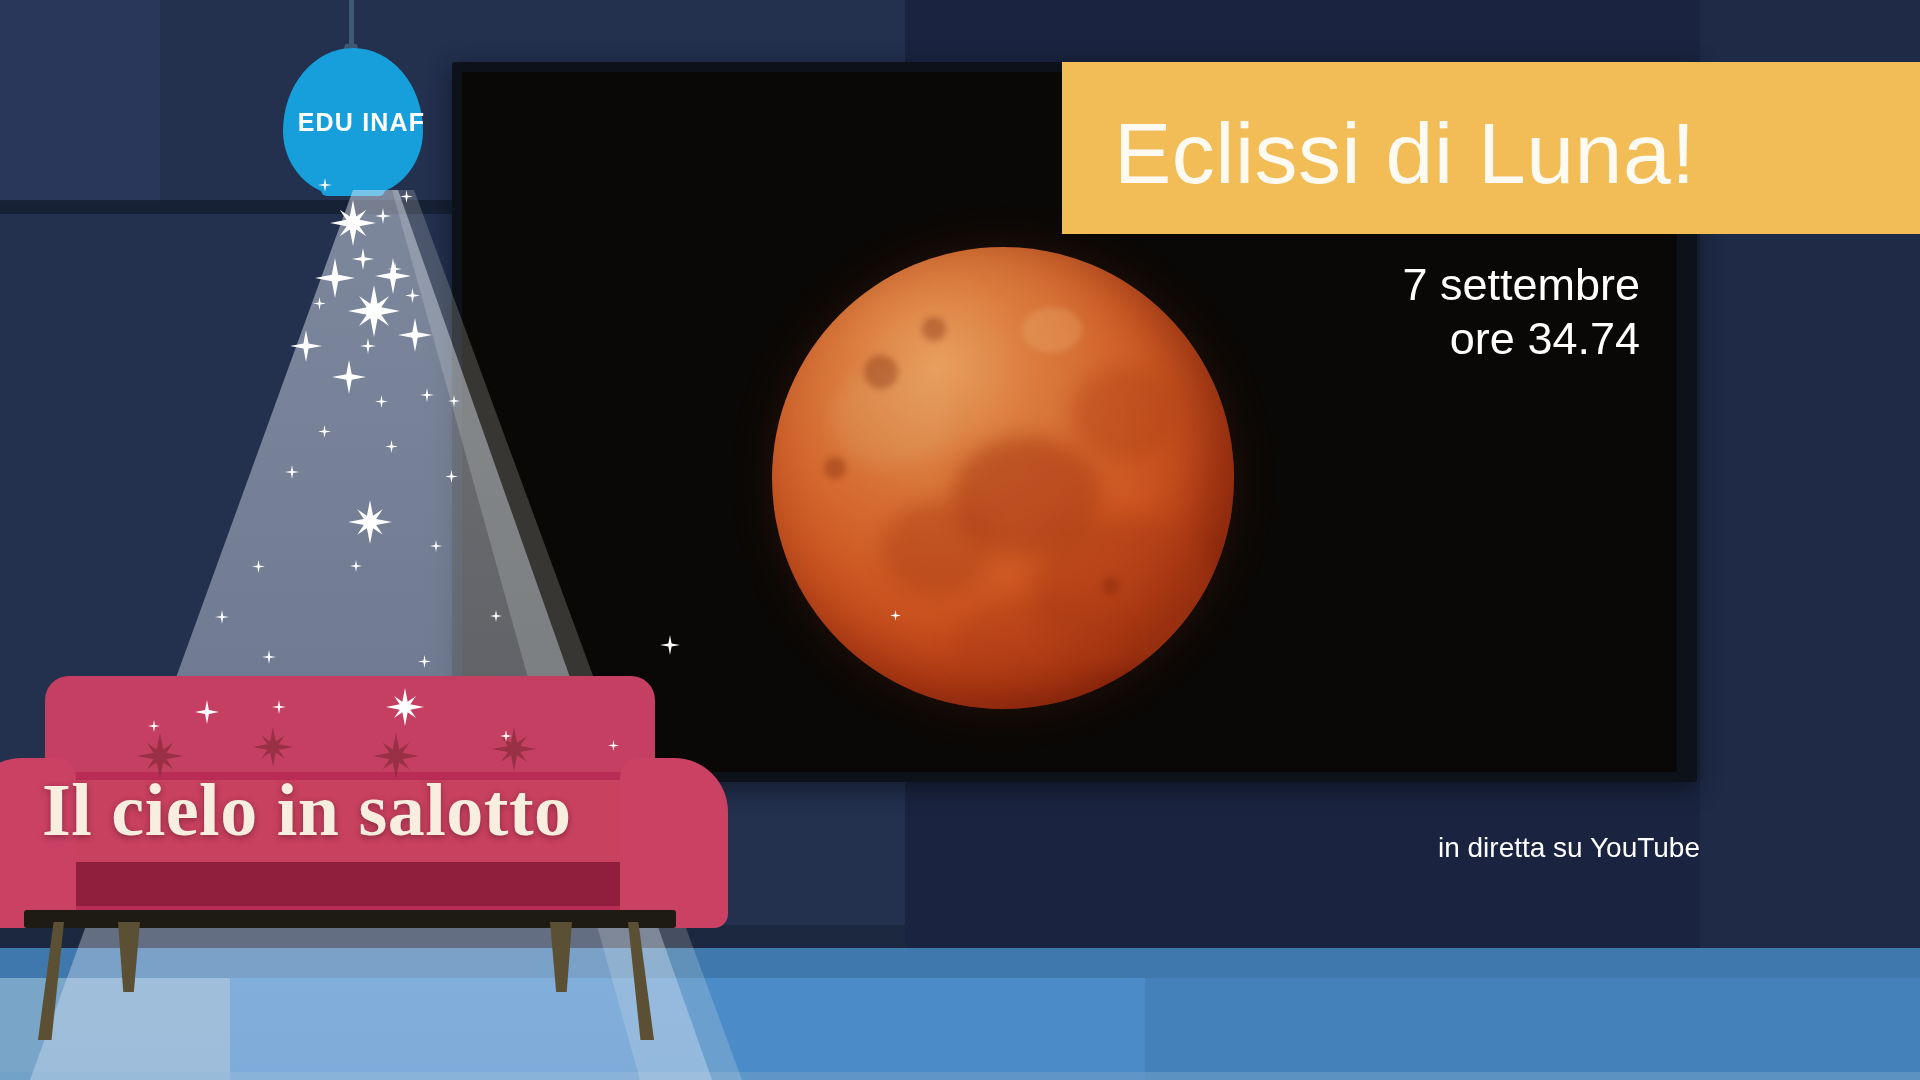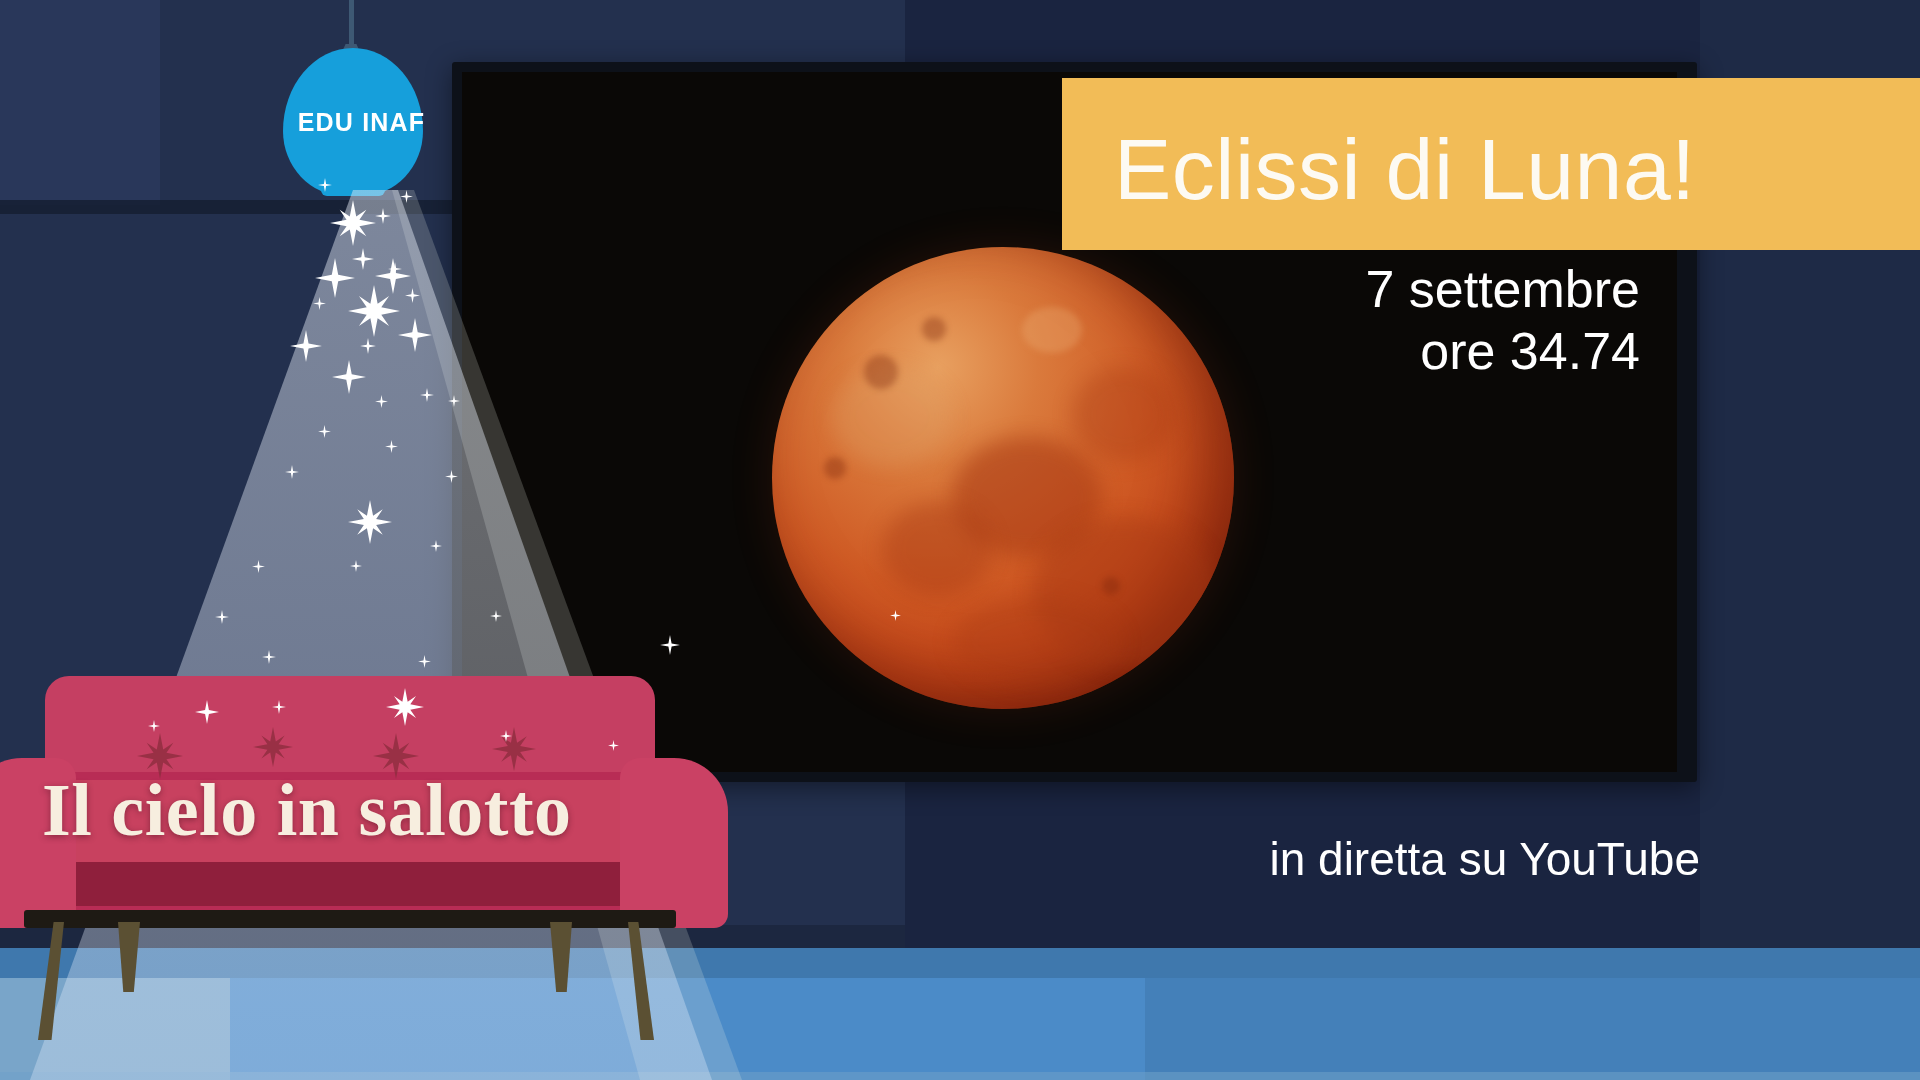--- a/index.html
+++ b/index.html
@@ -81,31 +81,31 @@
   .arm-l { position:absolute; left:-22px; top:82px; width:108px; height:170px; background:#ca4164; border-radius:54px 20px 14px 14px; }
   .arm-r { position:absolute; left:630px; top:82px; width:108px; height:170px; background:#ca4164; border-radius:20px 54px 14px 14px; }
   .sofa-rail { position:absolute; left:34px; top:234px; width:652px; height:18px; background:#1e1a14; border-radius:3px; }
   .leg { position:absolute; background:#5b5033; }
   .leg-a { left:48px;  top:246px; width:26px; height:118px; clip-path:polygon(60% 0,100% 0,52% 100%,0 100%); }
   .leg-b { left:128px; top:246px; width:22px; height:70px;  clip-path:polygon(0 0,100% 0,72% 100%,24% 100%); }
   .leg-c { left:560px; top:246px; width:22px; height:70px;  clip-path:polygon(0 0,100% 0,76% 100%,28% 100%); }
   .leg-d { left:638px; top:246px; width:26px; height:118px; clip-path:polygon(0 0,40% 0,100% 100%,48% 100%); }
 
   
-  .title-band { position:absolute; left:1062px; top:78px; width:858px; height:172px; background:#f2bc57; }
+  .title-band { position:absolute; left:1062px; top:62px; width:858px; height:172px; background:#f2bc57; }
   .title-band .t { position:absolute; left:52px; top:48px; color:#fdfaf2; font-size:86px; font-weight:400;
                    letter-spacing:.5px; line-height:1; font-family:"Liberation Sans", sans-serif; }
 
   .date-block { position:absolute; left:1060px; top:258px; width:580px; text-align:right;
-                color:#ffffff; font-size:52px; font-weight:500; line-height:1.20;
+                color:#ffffff; font-size:45px; font-weight:500; line-height:1.20;
                 font-family:"Liberation Sans", sans-serif; }
   .date-block div { white-space:nowrap; }
 
   .youtube { position:absolute; left:900px; top:832px; width:800px; text-align:right;
-             color:#ffffff; font-size:46px; font-weight:400; font-family:"Liberation Sans", sans-serif; }
+             color:#ffffff; font-size:28px; font-weight:400; font-family:"Liberation Sans", sans-serif; }
 
   .salotto { position:absolute; left:42px; top:768px; color:#f7eedf; font-size:74px;
              font-family:"Liberation Serif", serif; font-weight:700; letter-spacing:.5px;
              text-shadow:0 2px 6px rgba(60,10,25,.45); white-space:nowrap; }
 </style>
 </head>
 <body>
 
 <div class="stage">
 

